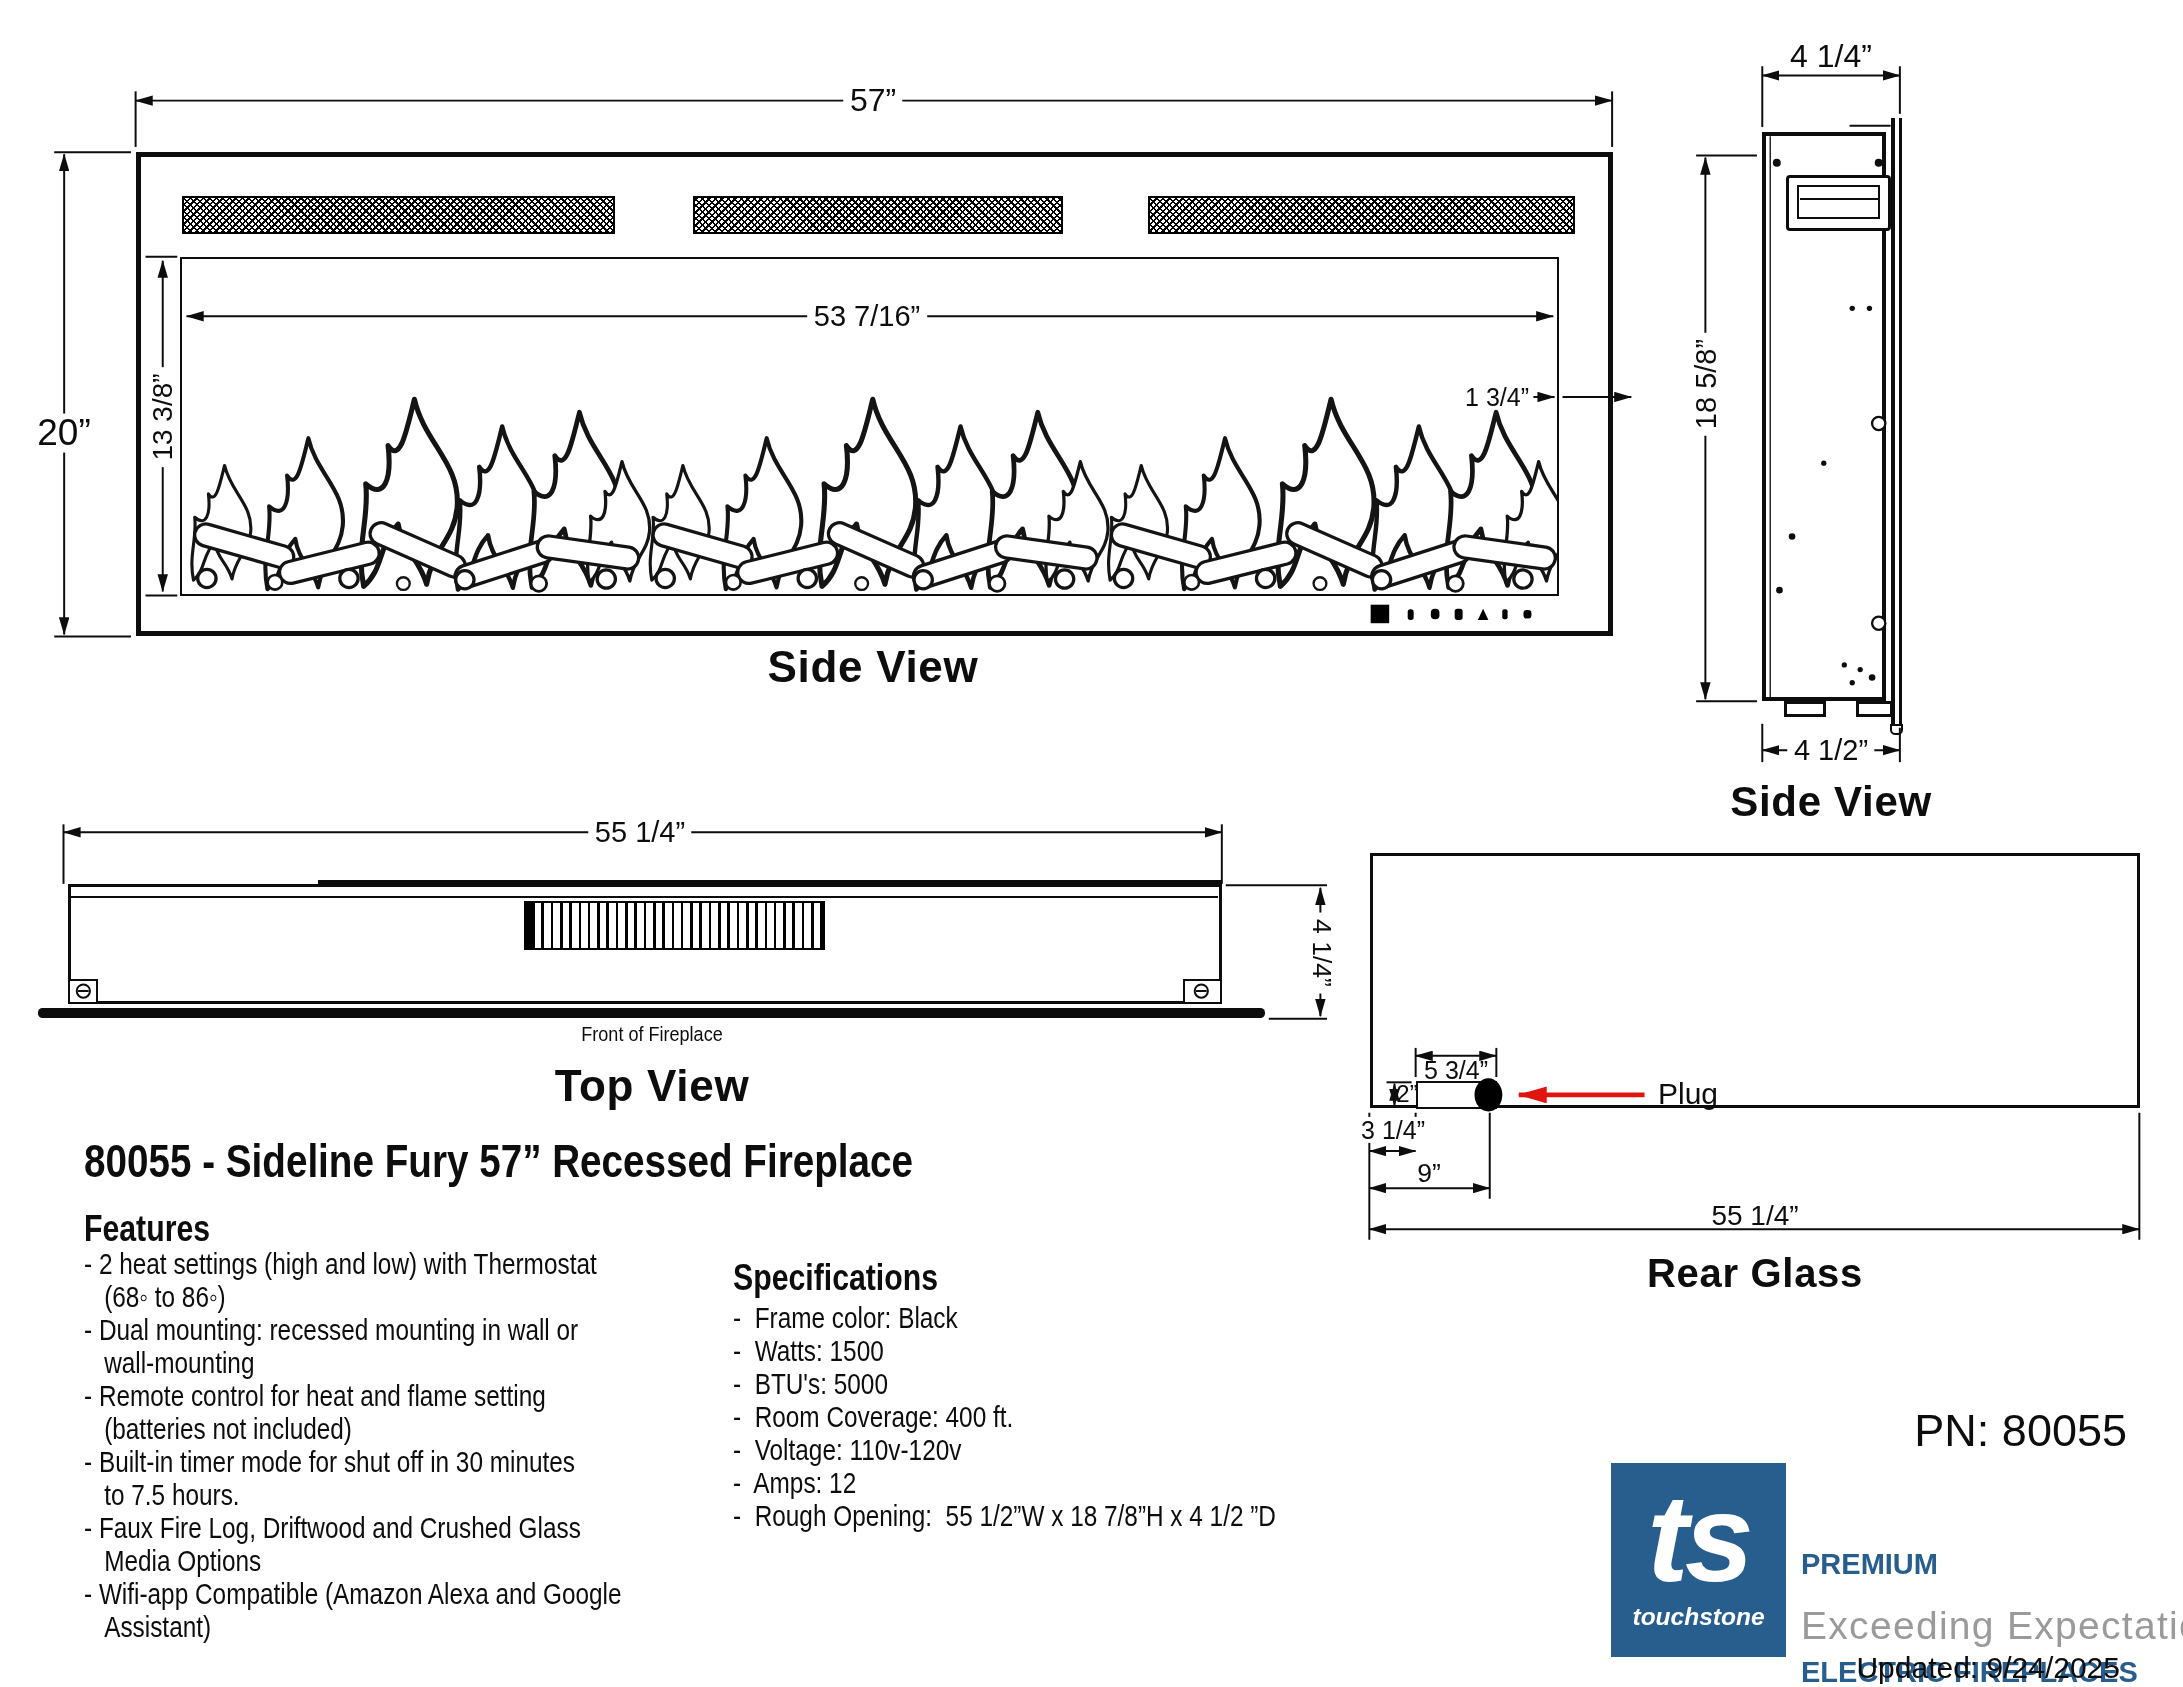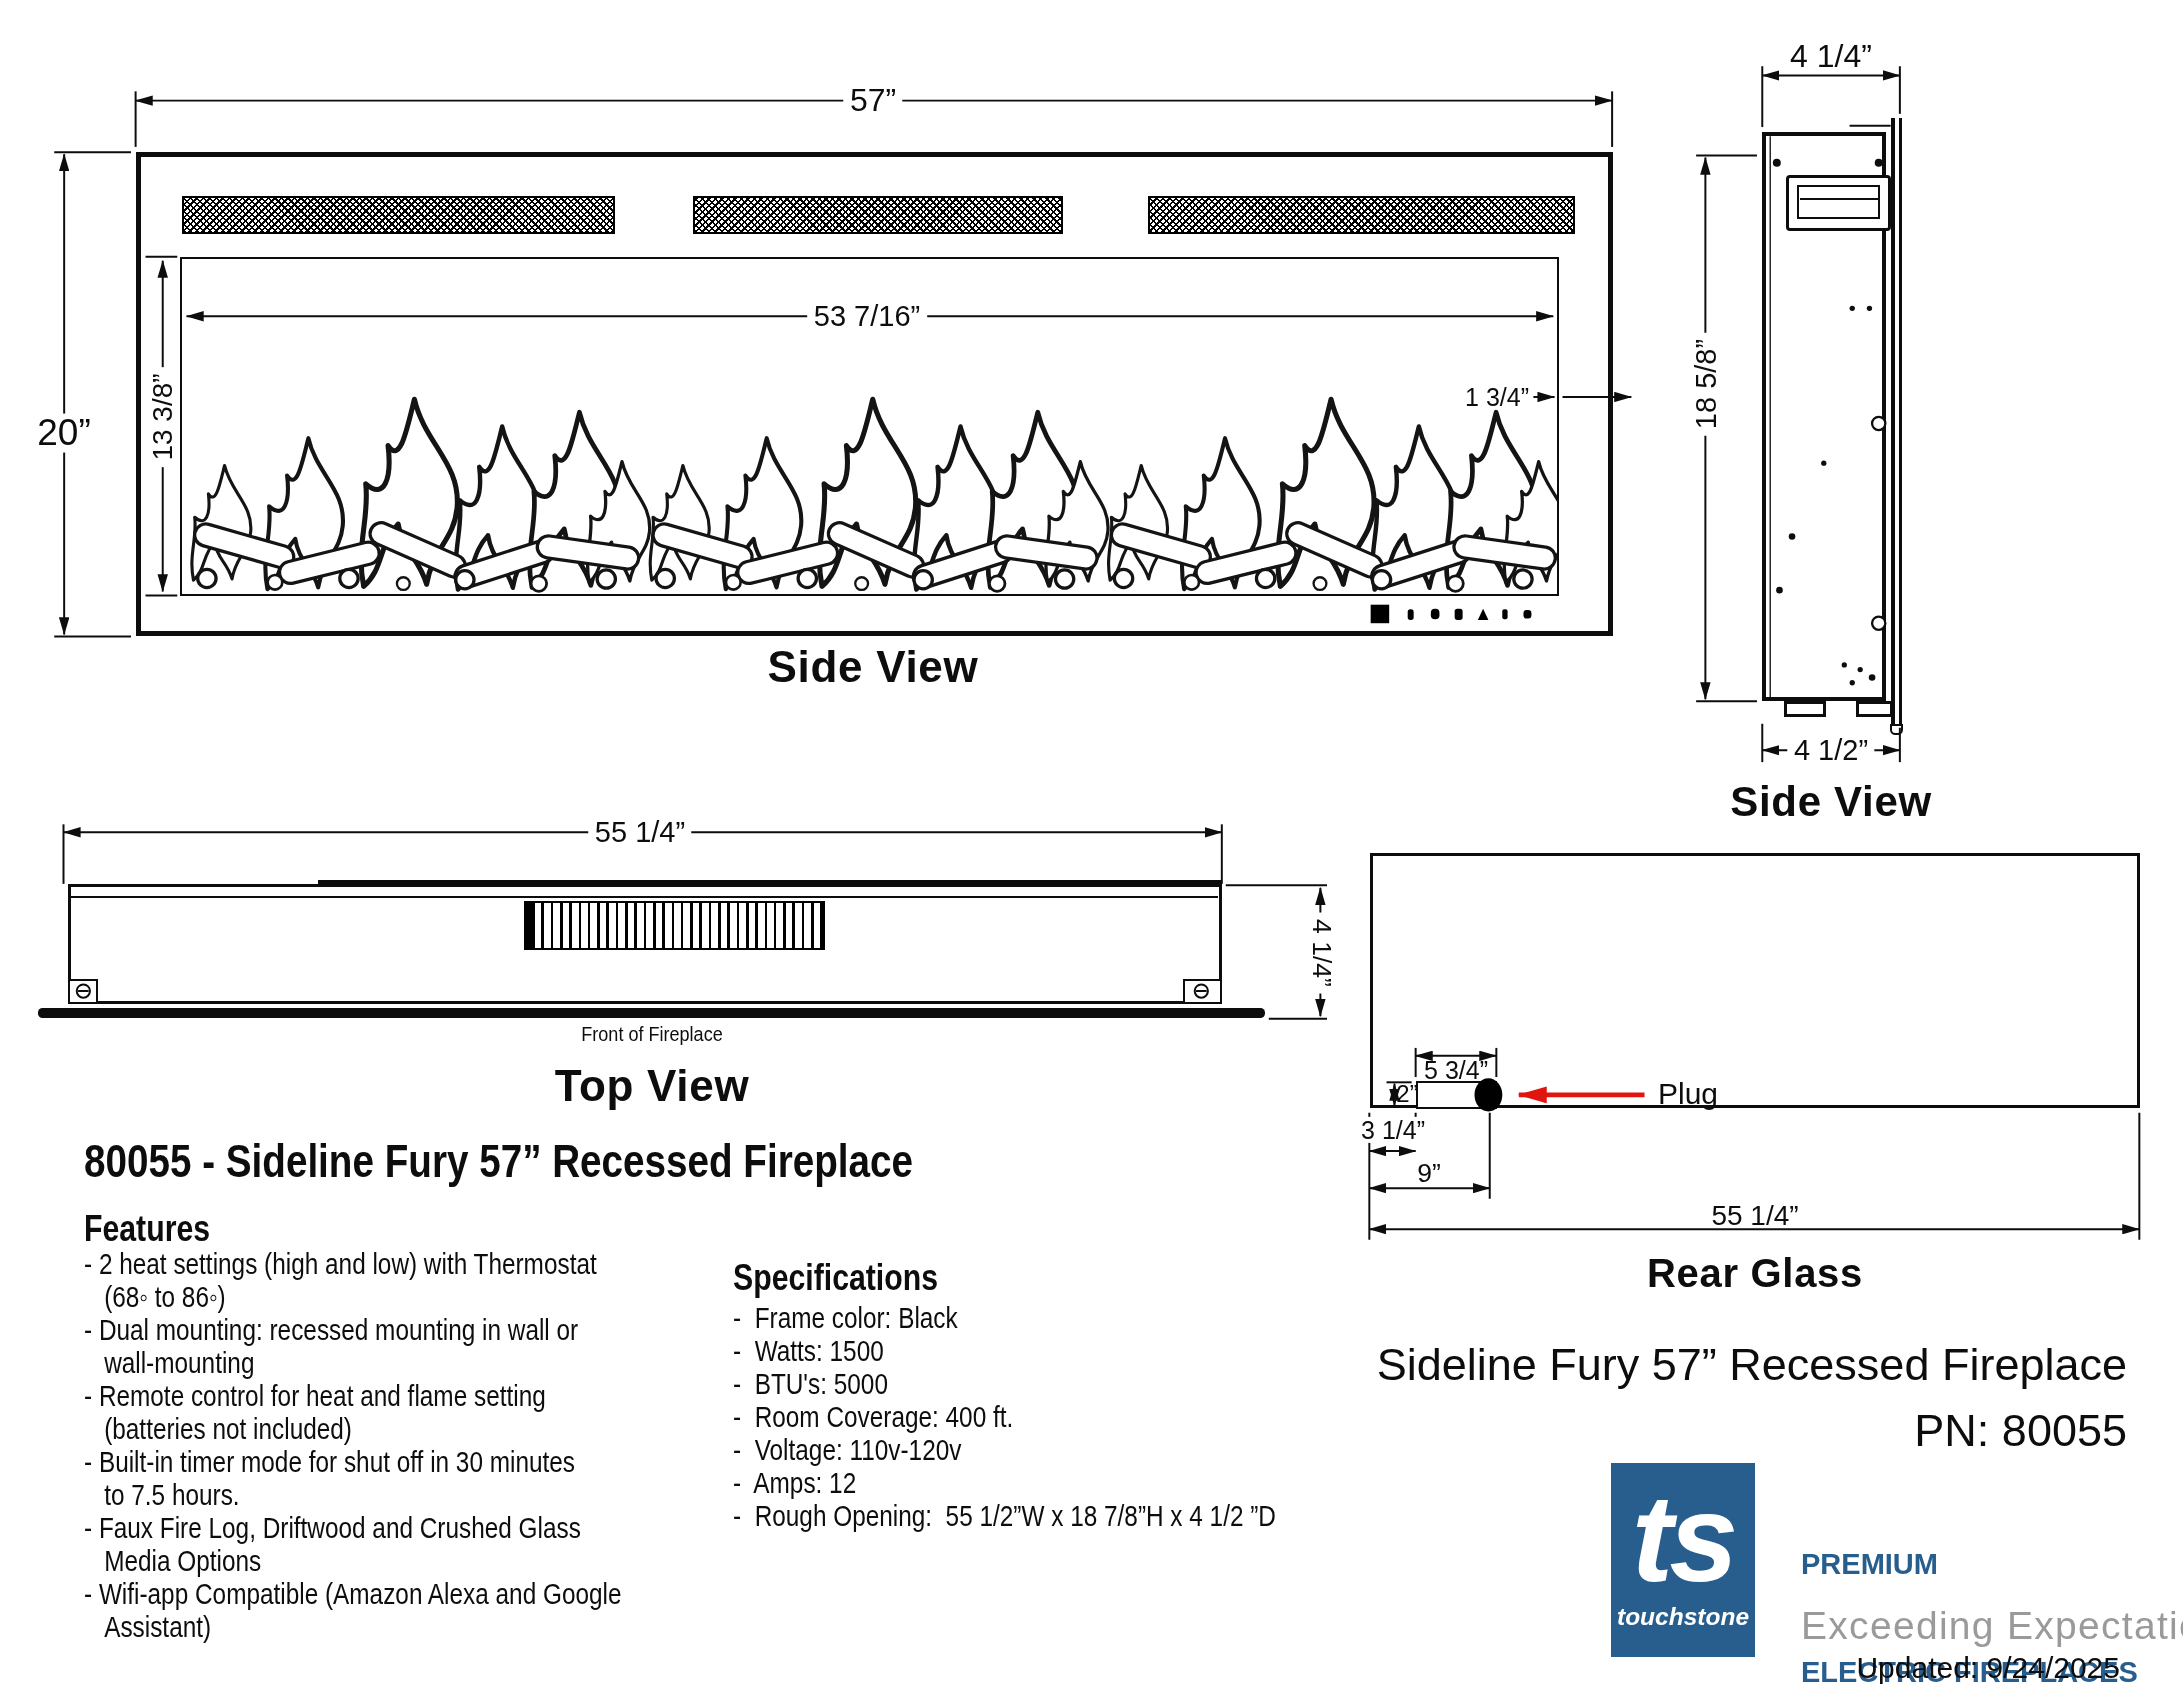--- a/index.html
+++ b/index.html
@@ -22,21 +22,21 @@
                          repeating-linear-gradient(-45deg,#000 0 1.7px,rgba(0,0,0,0) 1.7px 4.6px);}
   .slats{position:absolute;box-sizing:border-box;border:2.6px solid #000;border-left:8px solid #000;
          background-image:repeating-linear-gradient(90deg,#000 0 2.6px,rgba(0,0,0,0) 2.6px 9.3px);}
   .bar{position:absolute;background:#0d0d0d;border-radius:4.6px;}
   .feat-line{white-space:pre;height:33px;line-height:33px;font-size:29px;}
   .feat-line.cont{padding-left:24px;}
   .spec-line{white-space:pre;height:33px;line-height:33px;font-size:29px;}
   .h-main{position:absolute;font-weight:bold;font-size:46px;line-height:53px;white-space:pre;}
   .h-sec{position:absolute;font-weight:bold;font-size:36px;line-height:42px;white-space:pre;}
   .rtext{position:absolute;right:56px;text-align:right;font-size:45px;line-height:53px;white-space:pre;}
-  .logo-box{position:absolute;left:1611px;top:1463px;width:144px;height:194px;background:#285e8d;
+  .logo-box{position:absolute;left:1611px;top:1463px;width:175px;height:194px;background:#285e8d;
             display:flex;flex-direction:column;align-items:center;justify-content:flex-start;z-index:6;}
   .logo-ts{font-style:italic;font-weight:bold;font-size:124px;line-height:126px;color:#fff;
            margin-top:12px;letter-spacing:-4px;}
   .logo-brand{font-style:italic;font-weight:bold;font-size:24.5px;line-height:26.5px;color:#fff;margin-top:2.6px;}
   .brand-lines{position:absolute;left:1801px;top:1474px;font-weight:bold;font-size:29px;
                line-height:36px;color:#285e8d;white-space:pre;}
   .tagline{position:absolute;left:1801px;top:1609px;font-size:39px;line-height:34px;color:#9a9a9a;
            letter-spacing:1.3px;white-space:pre;}
 </style>
 </head>
@@ -252,21 +252,20 @@
   <div class="abs cond" style="left:733px;top:1302px;">
     <div class="spec-line">-  Frame color: Black</div>
     <div class="spec-line">-  Watts: 1500</div>
     <div class="spec-line">-  BTU's: 5000</div>
     <div class="spec-line">-  Room Coverage: 400 ft.</div>
     <div class="spec-line">-  Voltage: 110v-120v</div>
     <div class="spec-line">-  Amps: 12</div>
     <div class="spec-line">-  Rough Opening:  55 1/2”W x 18 7/8”H x 4 1/2 ”D</div>
   </div>
 
-  <div class="rtext" style="top:1338px;">Sideline Fury 57” Recessed Fireplace</div>
   <div class="rtext" style="top:1404px;margin-left:12px;">PN: 80055</div>
 
   <div class="logo-box">
     <div class="logo-ts">ts</div>
     <div class="logo-brand">touchstone</div>
   </div>
   <div class="brand-lines">
     <div>PREMIUM</div>
     <div>ELECTRIC FIREPLACES</div>
     

